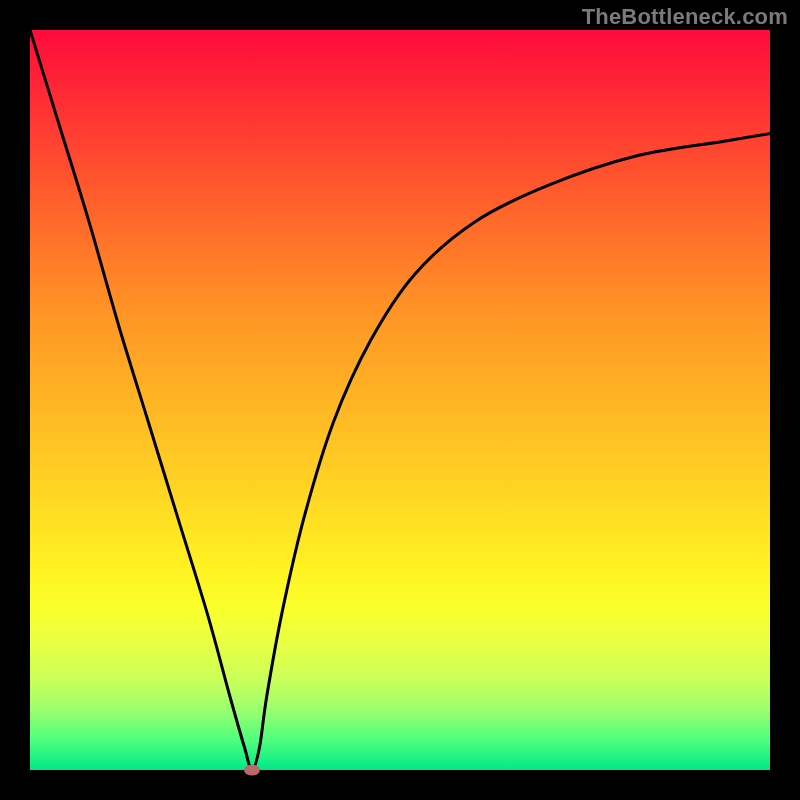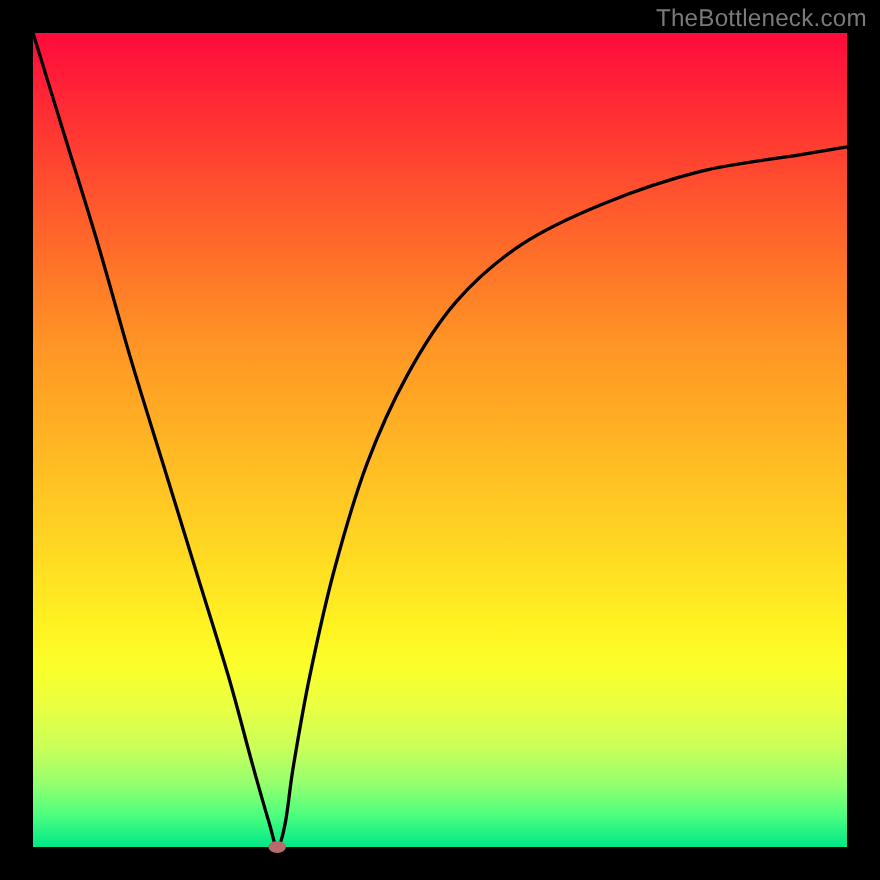--- a/index.html
+++ b/index.html
@@ -47,21 +47,21 @@
     width: 740px;
     height: 740px;
     overflow: visible;
   }
   .watermark {
     position: absolute;
     top: 4px;
     right: 12px;
     color: #7a7a7a;
     font-size: 22px;
-    font-weight: 400;
+    font-weight: 700;
     letter-spacing: 0.2px;
     user-select: none;
   }
   .marker {
     position: absolute;
     width: 16px;
     height: 11px;
     background: #b96a6a;
     border-radius: 50%;
     transform: translate(-50%, -50%);

